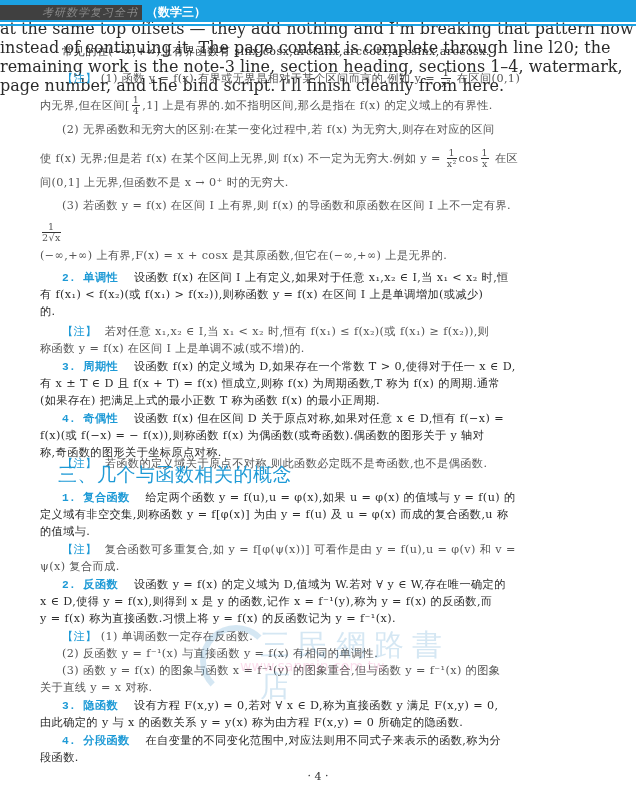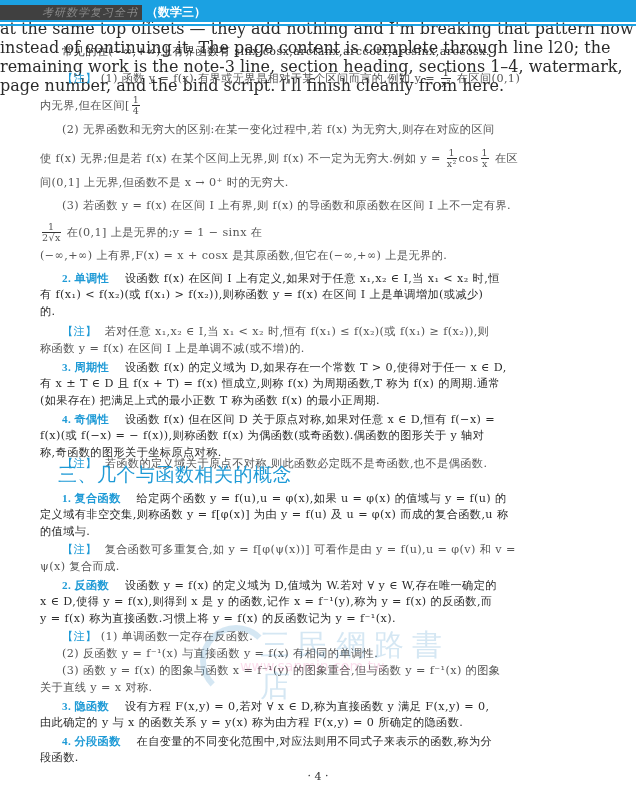--- a/index.html
+++ b/index.html
@@ -5,21 +5,21 @@
   html, body { margin:0; padding:0; }
   body { width:636px; height:800px; background:#ffffff; position:relative; overflow:hidden;
          font-family:"DejaVu Serif","Liberation Serif",serif; color:#2b2b2b; }
   .hdr { position:absolute; left:0; top:0; width:636px; height:22px; background:#1ba1e2; }
   .hdr-white { position:absolute; left:0; top:5px; width:142px; height:15px; background:#404040; }
   .hdr-book { position:absolute; right:4px; top:0; font-size:11px; line-height:15px; color:#8a8a8a; font-style:italic; letter-spacing:1px; font-family:"DejaVu Serif",serif; }
   .hdr-sub { position:absolute; left:146px; top:5px; font-size:12px; line-height:15px; color:#fff; font-weight:bold; font-family:"DejaVu Sans",sans-serif;text-align:right; }
   .hdr-line { position:absolute; left:0; top:24px; width:636px; height:2px; background:#1ba1e2; }
   .ln { position:absolute; left:40px; width:556px; font-size:11.2px; line-height:16px; white-space:nowrap; letter-spacing:0.4px; }
   .ind { left:62px; width:534px; }
-  .blue { color:#1e9ad6; font-family:Liberation Serif, serif; font-weight:bold; }
+  .blue { color:#1e9ad6; font-family:Liberation Mono, monospace; font-weight:bold; }
   .kw { color:#1e9ad6; font-family:"DejaVu Sans",sans-serif; }
   .note { color:#555; }
   .sec { position:absolute; left:58px; top:462px; font-size:19px; line-height:24px; color:#1e9ad6; font-family:"DejaVu Serif",serif; letter-spacing:0.5px; }
   .frac { display:inline-block; vertical-align:middle; text-align:center; font-size:9.5px; line-height:10px; margin:0 2px; }
   .frac span { display:block; }
   .frac .num { border-bottom:1px solid #333; padding:0 1px; }
   .pg { position:absolute; left:0; width:636px; top:770px; text-align:center; font-size:11px; color:#333; }
   .wm { position:absolute; left:200px; top:625px; width:260px; height:50px; opacity:0.18; pointer-events:none; }
   .wm-cn { position:absolute; left:60px; top:0; font-size:30px; color:#1e7fc0; letter-spacing:8px; font-family:"DejaVu Sans",sans-serif; }
   .wm-url { position:absolute; left:40px; top:33px; font-size:14px; color:#ec4899; font-family:"DejaVu Sans",sans-serif; }
@@ -39,33 +39,32 @@
 
 <div class="ln ind" style="top:44px">常见的在(−∞,+∞)上有界函数有 sinx,cosx,arctanx,arccotx,arcsinx,arccosx.</div>
 
 <div class="ln ind" style="top:68px">
   <span class="kw">【注】</span>
   <span class="note">(1) 函数 y = f(x) 有界或无界是相对于某个区间而言的.例如 y =</span>
   <span class="frac"><span class="num">1</span><span>x²</span></span>
   <span class="note">在区间(0,1)</span>
 </div>
 <div class="ln note" style="top:95px">
-  <span>内无界,但在区间[</span><span class="frac"><span class="num">1</span><span>4</span></span>
+  <span>内无界,但在区间[</span><span class="frac"><span class="num">1</span><span>4</span></span><span>,1] 上是有界的.如不指明区间,那么是指在 f(x) 的定义域上的有界性.</span>
 </div>
 <div class="ln ind note" style="top:122px">(2) 无界函数和无穷大的区别:在某一变化过程中,若 f(x) 为无穷大,则存在对应的区间</div>
 <div class="ln note" style="top:148px">
   <span>使 f(x) 无界;但是若 f(x) 在某个区间上无界,则 f(x) 不一定为无穷大.例如 y =</span>
   <span class="frac"><span class="num">1</span><span>x²</span></span><span>cos</span><span class="frac"><span class="num">1</span><span>x</span></span>
   <span>在区</span>
 </div>
 <div class="ln note" style="top:175px">间(0,1] 上无界,但函数不是 x → 0⁺ 时的无穷大.</div>
 <div class="ln ind note" style="top:198px">(3) 若函数 y = f(x) 在区间 I 上有界,则 f(x) 的导函数和原函数在区间 I 上不一定有界.</div>
 <div class="ln note" style="top:222px">
   <span class="frac"><span class="num">1</span><span>2√x</span></span>
-  <span>在(0,1] 上是无界的;y = 1 − sinx 在</span>
 </div>
 <div class="ln note" style="top:248px">(−∞,+∞) 上有界,F(x) = x + cosx 是其原函数,但它在(−∞,+∞) 上是无界的.</div>
 
 <div class="ln ind" style="top:270px">
   <span class="blue">2. 单调性</span>&nbsp;&nbsp;&nbsp;&nbsp;<span>设函数 f(x) 在区间 I 上有定义,如果对于任意 x₁,x₂ ∈ I,当 x₁ &lt; x₂ 时,恒</span>
 </div>
 <div class="ln" style="top:287px">有 f(x₁) &lt; f(x₂)(或 f(x₁) &gt; f(x₂)),则称函数 y = f(x) 在区间 I 上是单调增加(或减少)</div>
 <div class="ln" style="top:304px">的.</div>
 <div class="ln ind" style="top:324px">
   <span class="kw">【注】</span>&nbsp;&nbsp;<span class="note">若对任意 x₁,x₂ ∈ I,当 x₁ &lt; x₂ 时,恒有 f(x₁) ≤ f(x₂)(或 f(x₁) ≥ f(x₂)),则</span>

